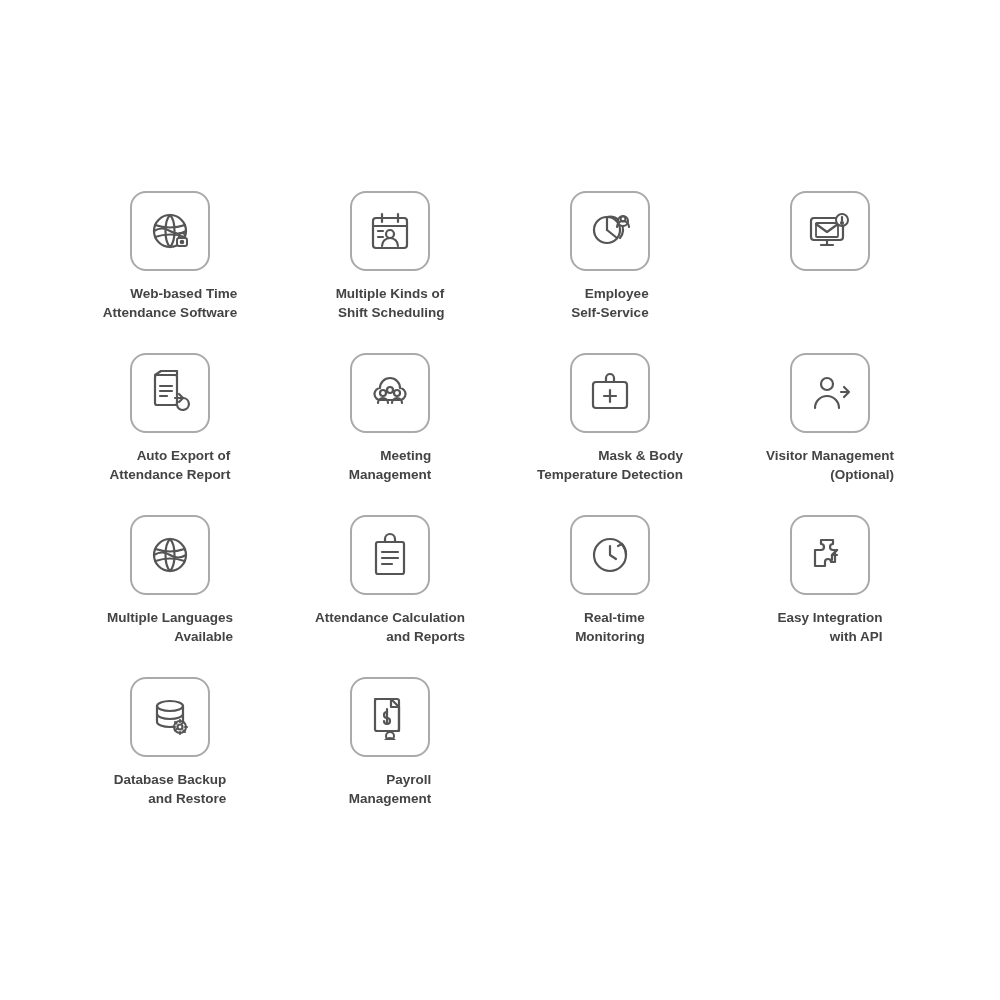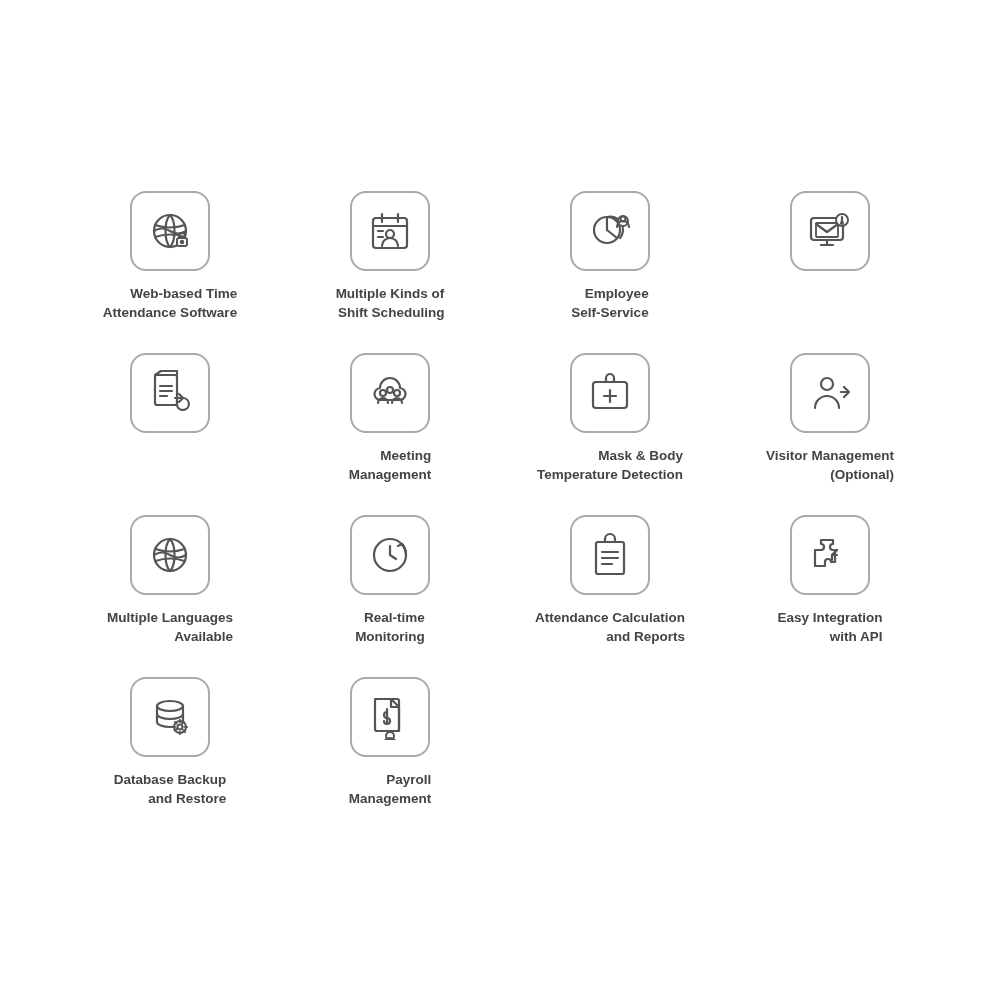--- a/index.html
+++ b/index.html
@@ -131,20 +131,21 @@
         <rect x="8" y="5" width="22" height="30" rx="2"></rect>
         <path d="M8 5 l6-4 h16 v4"></path>
         <line x1="13" y1="16" x2="25" y2="16"></line>
         <line x1="13" y1="21" x2="25" y2="21"></line>
         <line x1="13" y1="26" x2="20" y2="26"></line>
 
         <path d="M28 28 l8 0 M36 28 l-4-4 M36 28 l-4 4" stroke="#555" stroke-width="2.2"></path>
         <path d="M30 35 a6 6 0 1 0 6-7" fill="none"></path>
       </svg>
     </div>
+    <span class="feature-label">Auto Export of<br>Attendance Report</span>
   </div>
 
   <div class="feature-item">
     <div class="icon-box">
       <svg viewBox="0 0 46 46" fill="none" stroke="#555" stroke-width="2.2" stroke-linecap="round" stroke-linejoin="round">
 
         <path d="M23 8 a10 10 0 0 1 10 10 a6 6 0 0 1-1 12 H14 a6 6 0 0 1-1-12 A10 10 0 0 1 23 8z"></path>
 
         <circle cx="16" cy="23" r="3"></circle>
         <circle cx="23" cy="20" r="3"></circle>
@@ -195,47 +196,47 @@
         <path d="M8.5 29 Q23 24 37.5 29"></path>
       </svg>
     </div>
     <span class="feature-label">Multiple Languages<br>Available</span>
   </div>
 
 
   <div class="feature-item">
     <div class="icon-box">
       <svg viewBox="0 0 46 46" fill="none" stroke="#555" stroke-width="2.2" stroke-linecap="round" stroke-linejoin="round">
-        <circle cx="23" cy="23" r="16"></circle>
-        <path d="M23 14 v9 l6 4"></path>
-
-        <path d="M35 12 a16 16 0 0 1 4 11" stroke="#555" stroke-width="2.2"></path>
-        <path d="M35 12 l3 5 M35 12 l-4 2"></path>
-      </svg>
-    </div>
-    <span class="feature-label">Real-time<br>Monitoring</span>
-  </div>
-
-  <div class="feature-item">
-    <div class="icon-box">
-      <svg viewBox="0 0 46 46" fill="none" stroke="#555" stroke-width="2.2" stroke-linecap="round" stroke-linejoin="round">
 
         <rect x="9" y="10" width="28" height="32" rx="2"></rect>
         <path d="M18 10 v-3 a2 2 0 0 1 10 0 v3"></path>
         <line x1="15" y1="20" x2="31" y2="20"></line>
         <line x1="15" y1="26" x2="31" y2="26"></line>
         <line x1="15" y1="32" x2="25" y2="32"></line>
       </svg>
     </div>
     <span class="feature-label">Attendance Calculation<br>and Reports</span>
   </div>
 
   <div class="feature-item">
     <div class="icon-box">
       <svg viewBox="0 0 46 46" fill="none" stroke="#555" stroke-width="2.2" stroke-linecap="round" stroke-linejoin="round">
+        <circle cx="23" cy="23" r="16"></circle>
+        <path d="M23 14 v9 l6 4"></path>
+
+        <path d="M35 12 a16 16 0 0 1 4 11" stroke="#555" stroke-width="2.2"></path>
+        <path d="M35 12 l3 5 M35 12 l-4 2"></path>
+      </svg>
+    </div>
+    <span class="feature-label">Real-time<br>Monitoring</span>
+  </div>
+
+  <div class="feature-item">
+    <div class="icon-box">
+      <svg viewBox="0 0 46 46" fill="none" stroke="#555" stroke-width="2.2" stroke-linecap="round" stroke-linejoin="round">
 
         <path d="M8 18 h6 a3 3 0 0 0 0-6 v-4 h12 v4 a3 3 0 0 0 0 6 h2 v12 h-4 a3 3 0 0 0-6 0 v4 H8z"></path>
 
         <path d="M25 23 l5-5 M25 23 l0 5 M25 23 l5 0"></path>
         <path d="M30 18 l-5 5"></path>
       </svg>
     </div>
     <span class="feature-label">Easy Integration<br>with API</span>
   </div>
 

